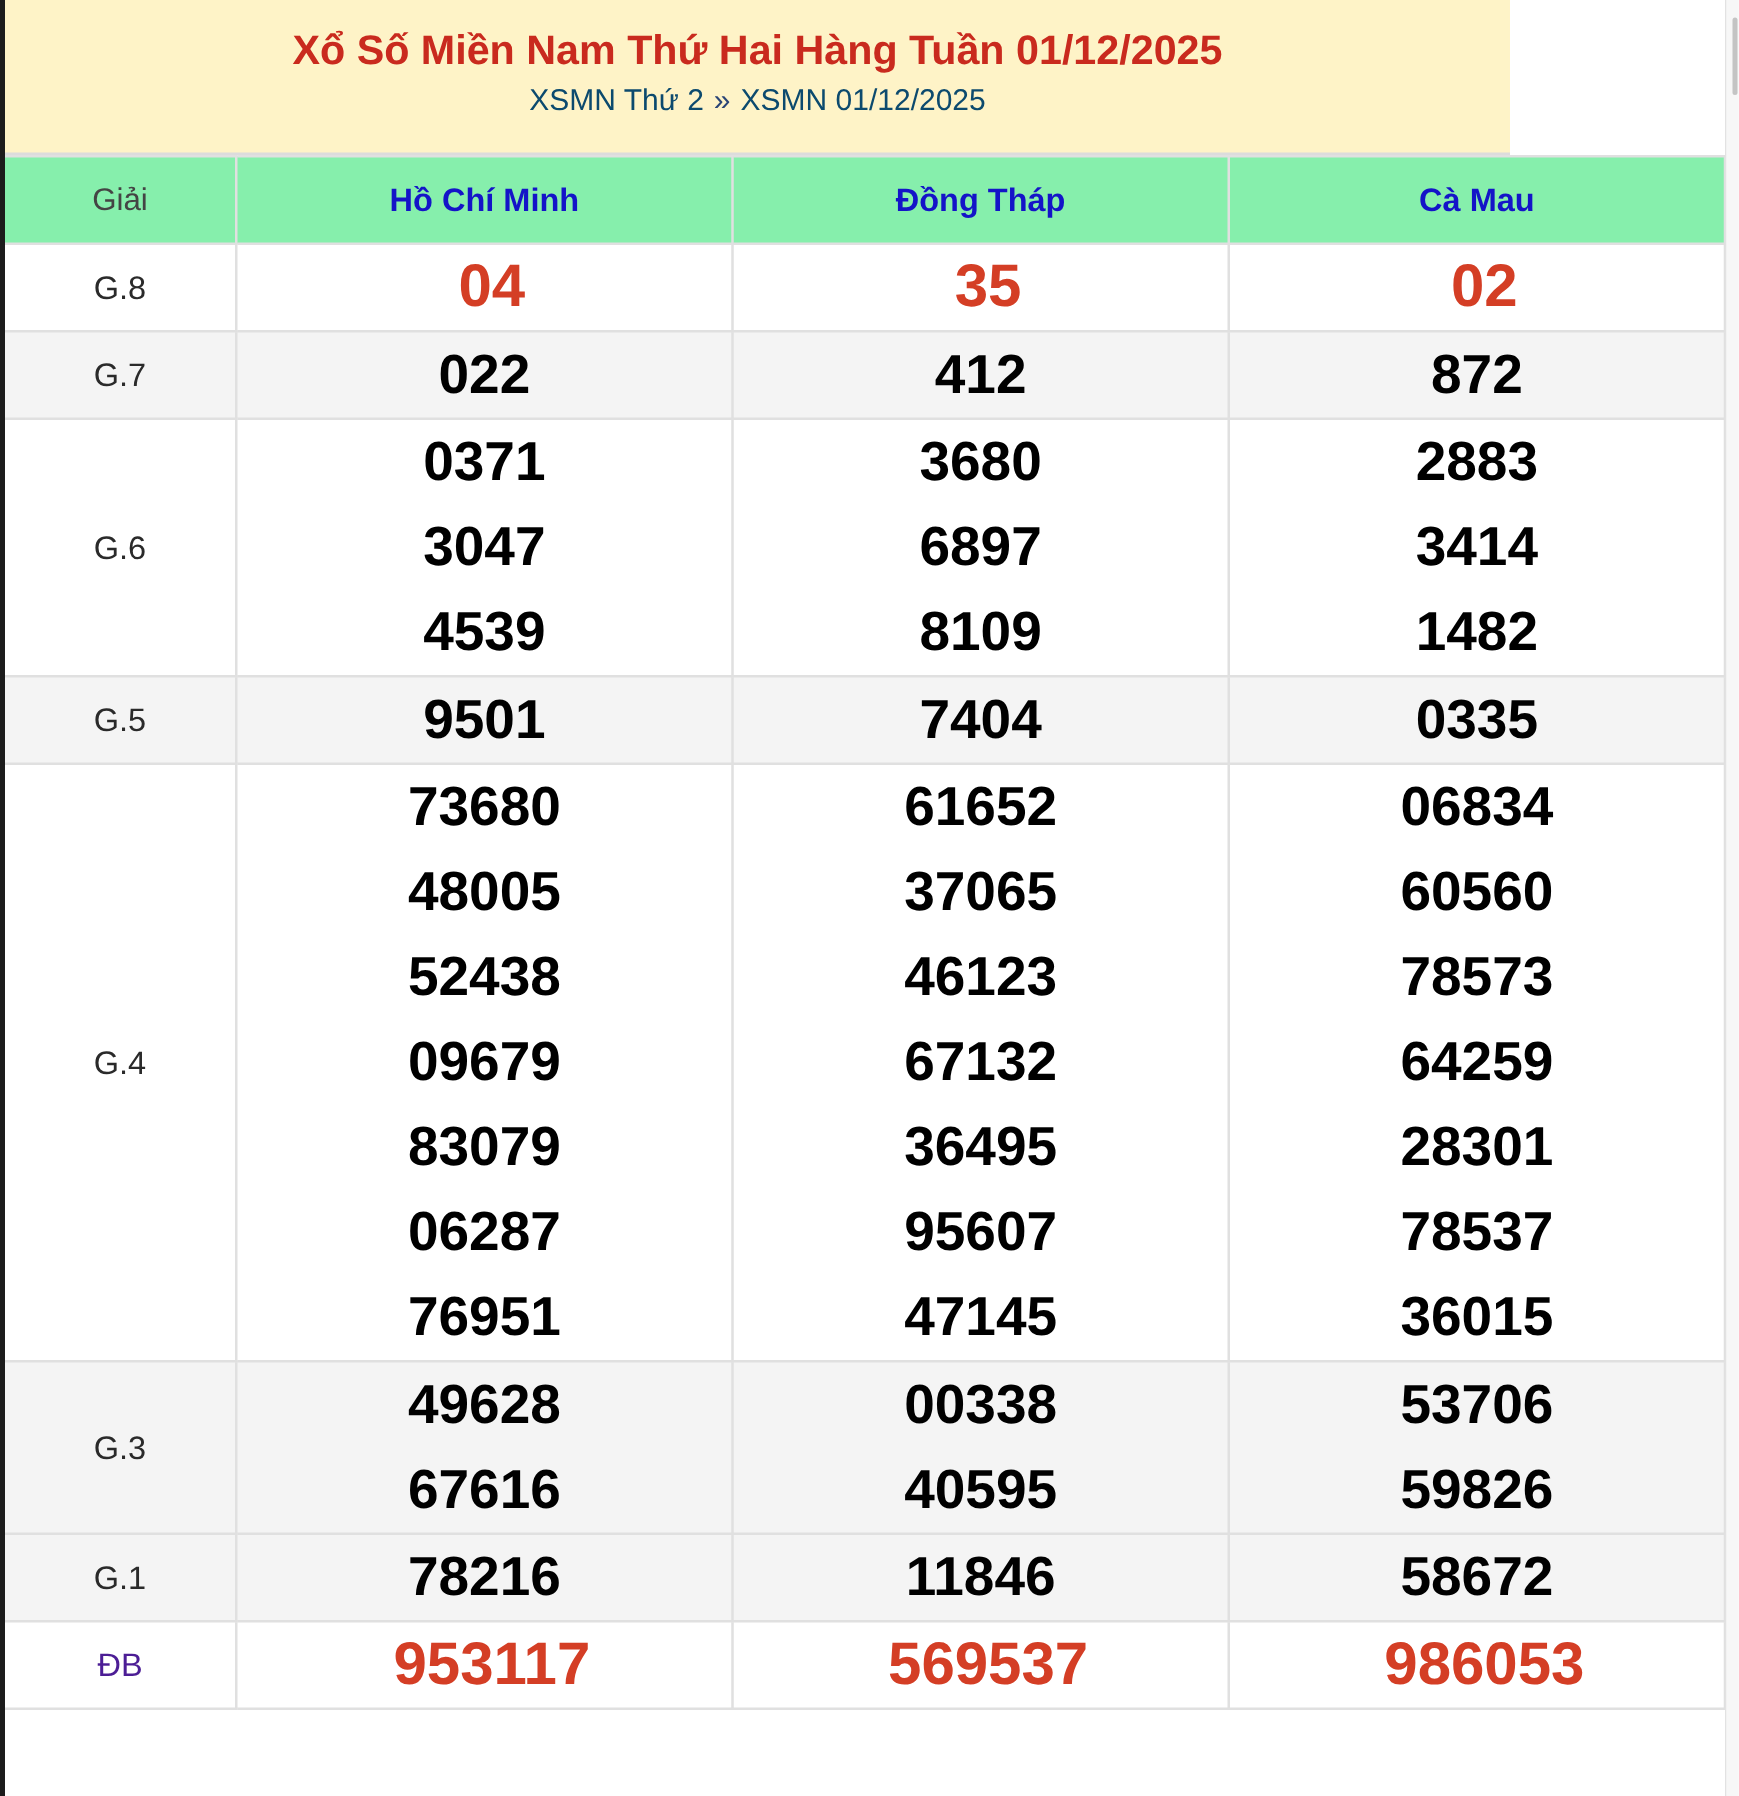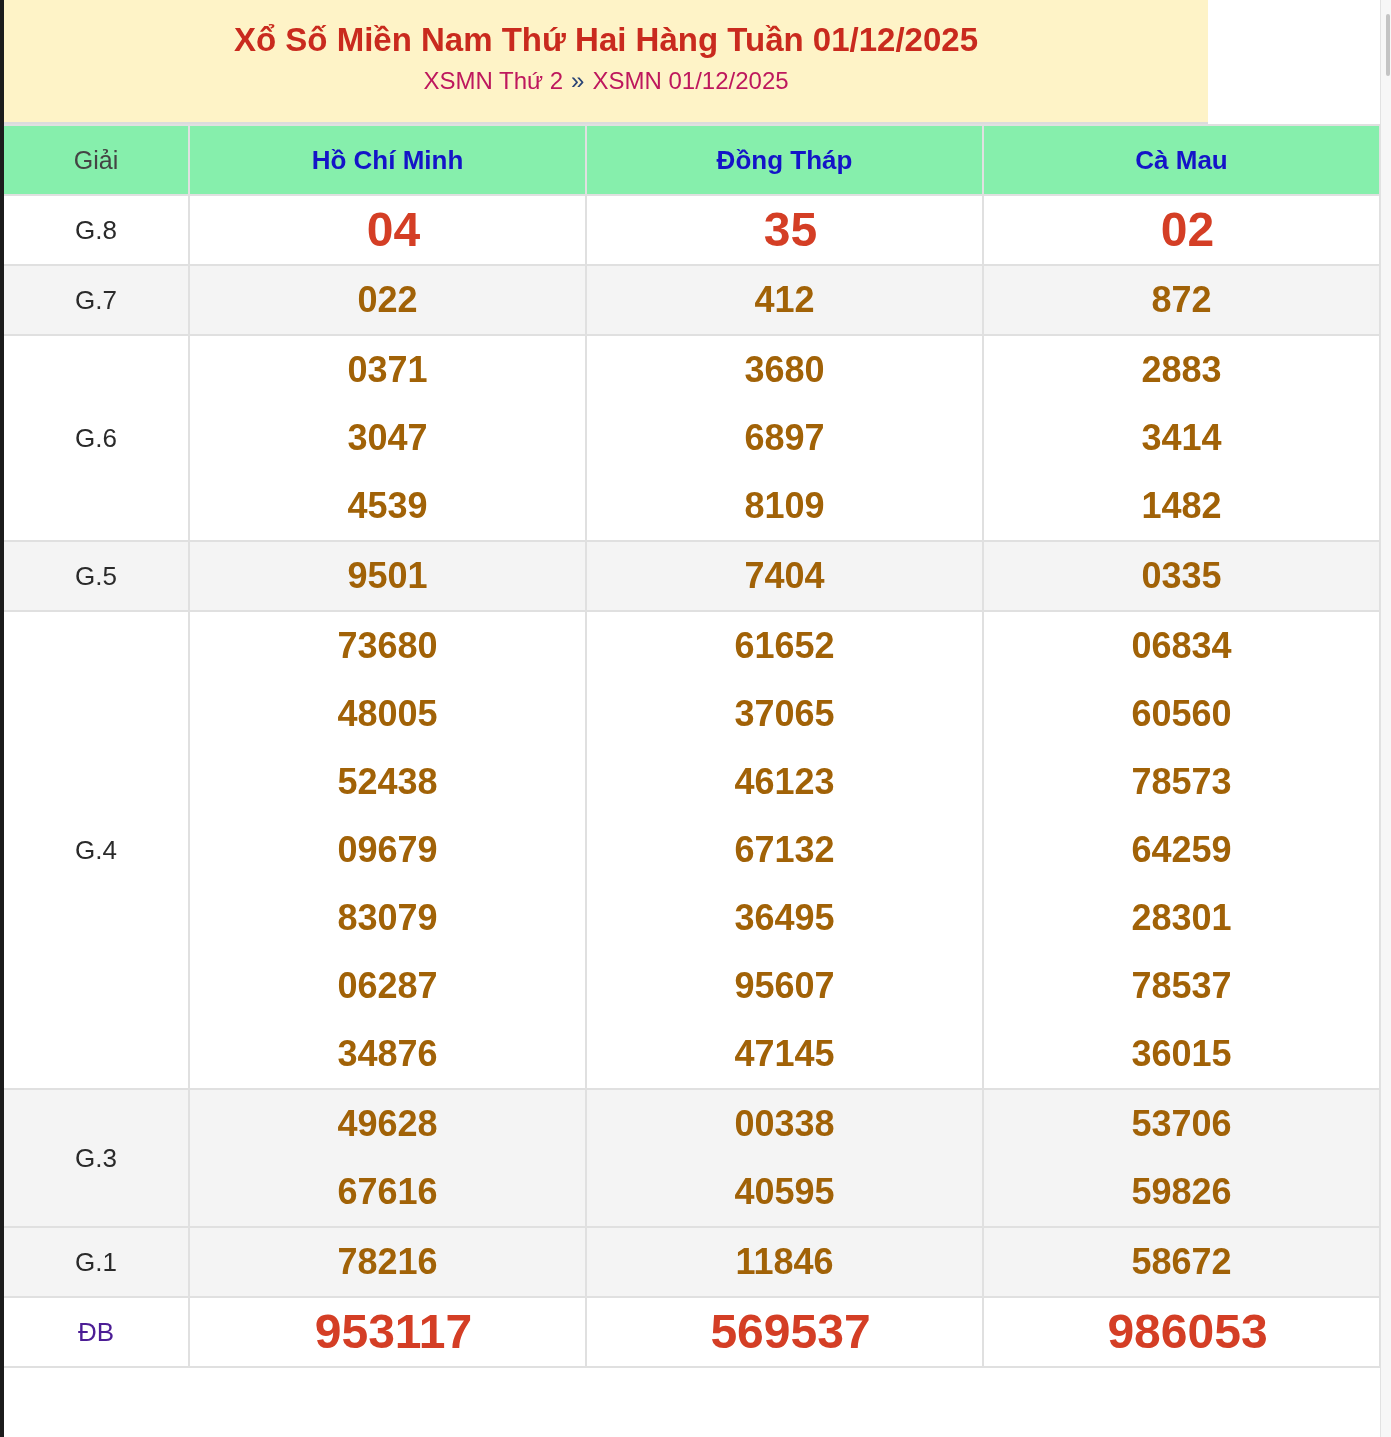--- a/index.html
+++ b/index.html
@@ -55,21 +55,21 @@
       color: #c92a1e;
       line-height: 44px;
     }
     .breadcrumb {
       margin-top: 4px;
       font-size: 24px;
       color: #2a4476;
       line-height: 30px;
     }
     .breadcrumb a {
-      color: #be185d;
+      color: #0c4a6e;
       text-decoration: none;
       margin-top: 16px;
     }
     .breadcrumb .sep {
       margin: 0 8px;
       color: #2a4476;
     }
     table.results {
       width: 1376px;
       border-collapse: collapse;
@@ -101,23 +101,23 @@
       color: #2a2a2a;
     }
     td.prize-label.special {
       color: #4c1d95;
     }
     tr.alt td { background: #f4f4f4; }
     tr.plain td { background: #ffffff; text-align: center; }
     .num {
       display: block;
       font-weight: bold;
-      font-size: 36px;
+      font-size: 44px;
       line-height: 68px;
-      color: #a16207;
+      color: #000000;
       letter-spacing: 0px;
     }
     .num.red { color: #d43e25; font-size: 48px; margin-left: 12px; }
   </style>
 </head>
 <body>
 
 <div class="left-edge"></div>
 
 <div class="content">
@@ -203,21 +203,21 @@
 
     <tr class="plain">
       <td class="prize-label">G.4</td>
       <td>
         <span class="num">73680</span>
         <span class="num">48005</span>
         <span class="num">52438</span>
         <span class="num">09679</span>
         <span class="num">83079</span>
         <span class="num">06287</span>
-        <span class="num">34876</span>
+        <span class="num">76951</span>
       </td>
       <td>
         <span class="num">61652</span>
         <span class="num">37065</span>
         <span class="num">46123</span>
         <span class="num">67132</span>
         <span class="num">36495</span>
         <span class="num">95607</span>
         <span class="num">47145</span>
       </td>

